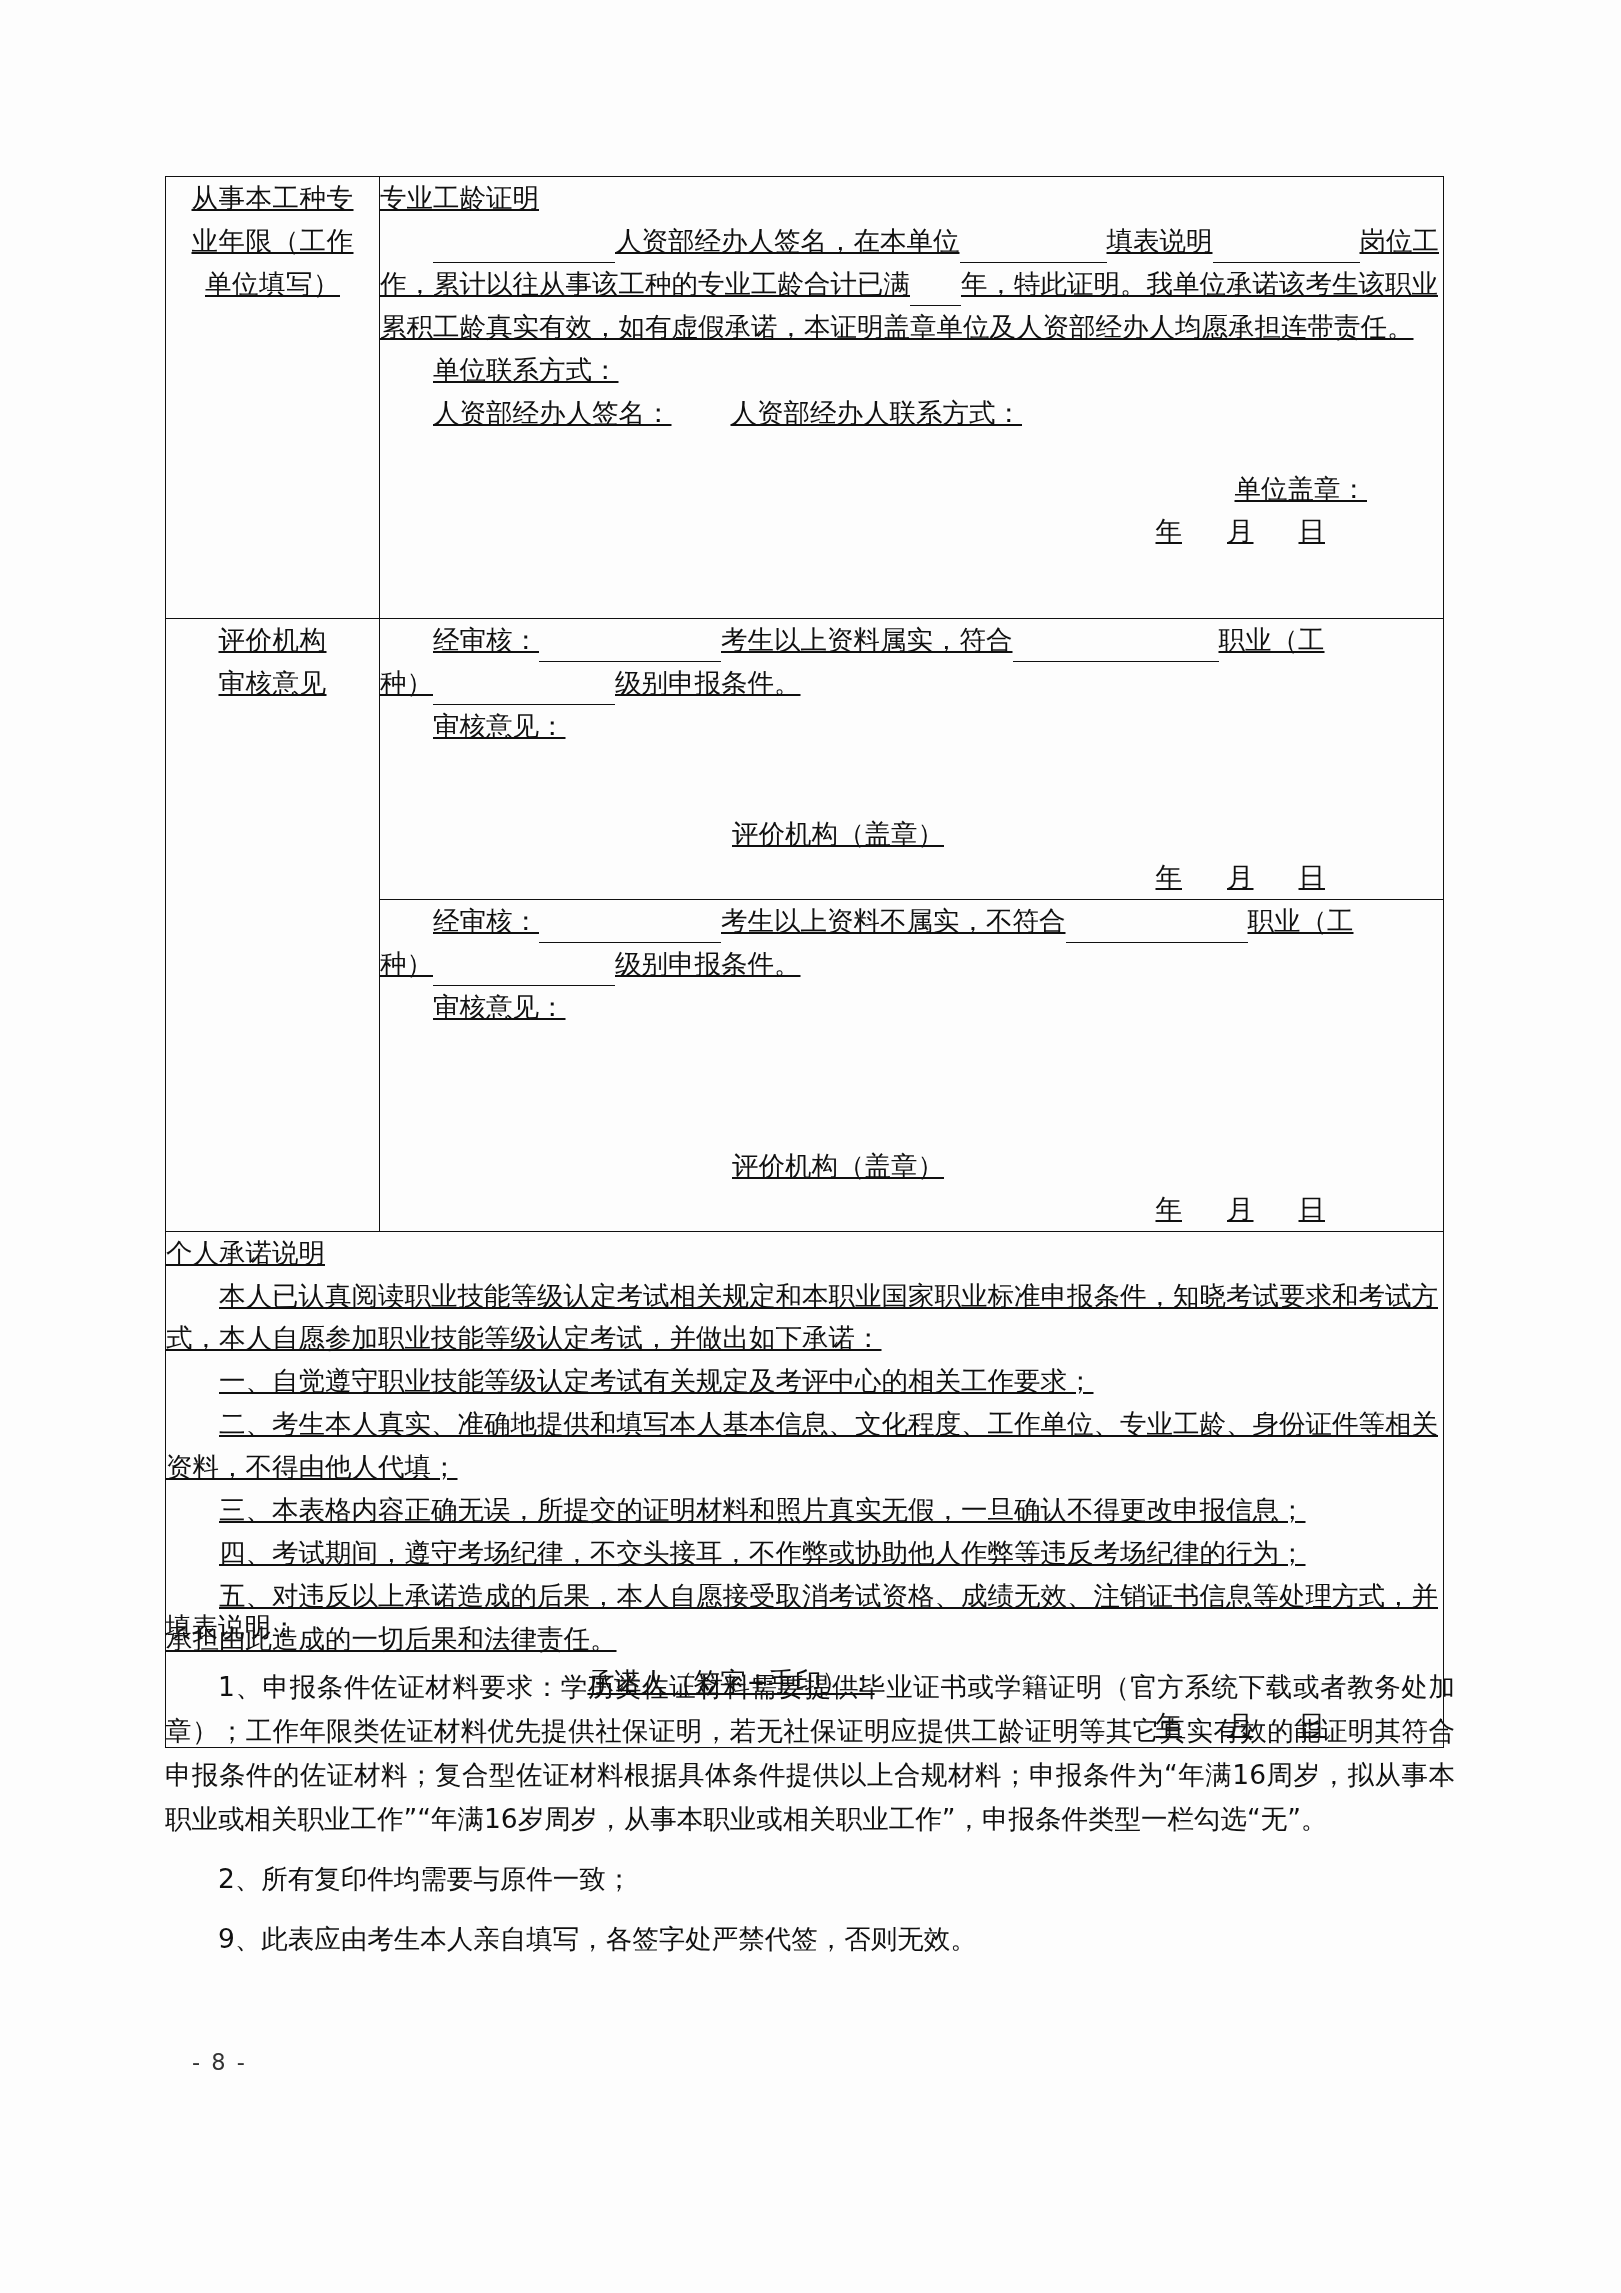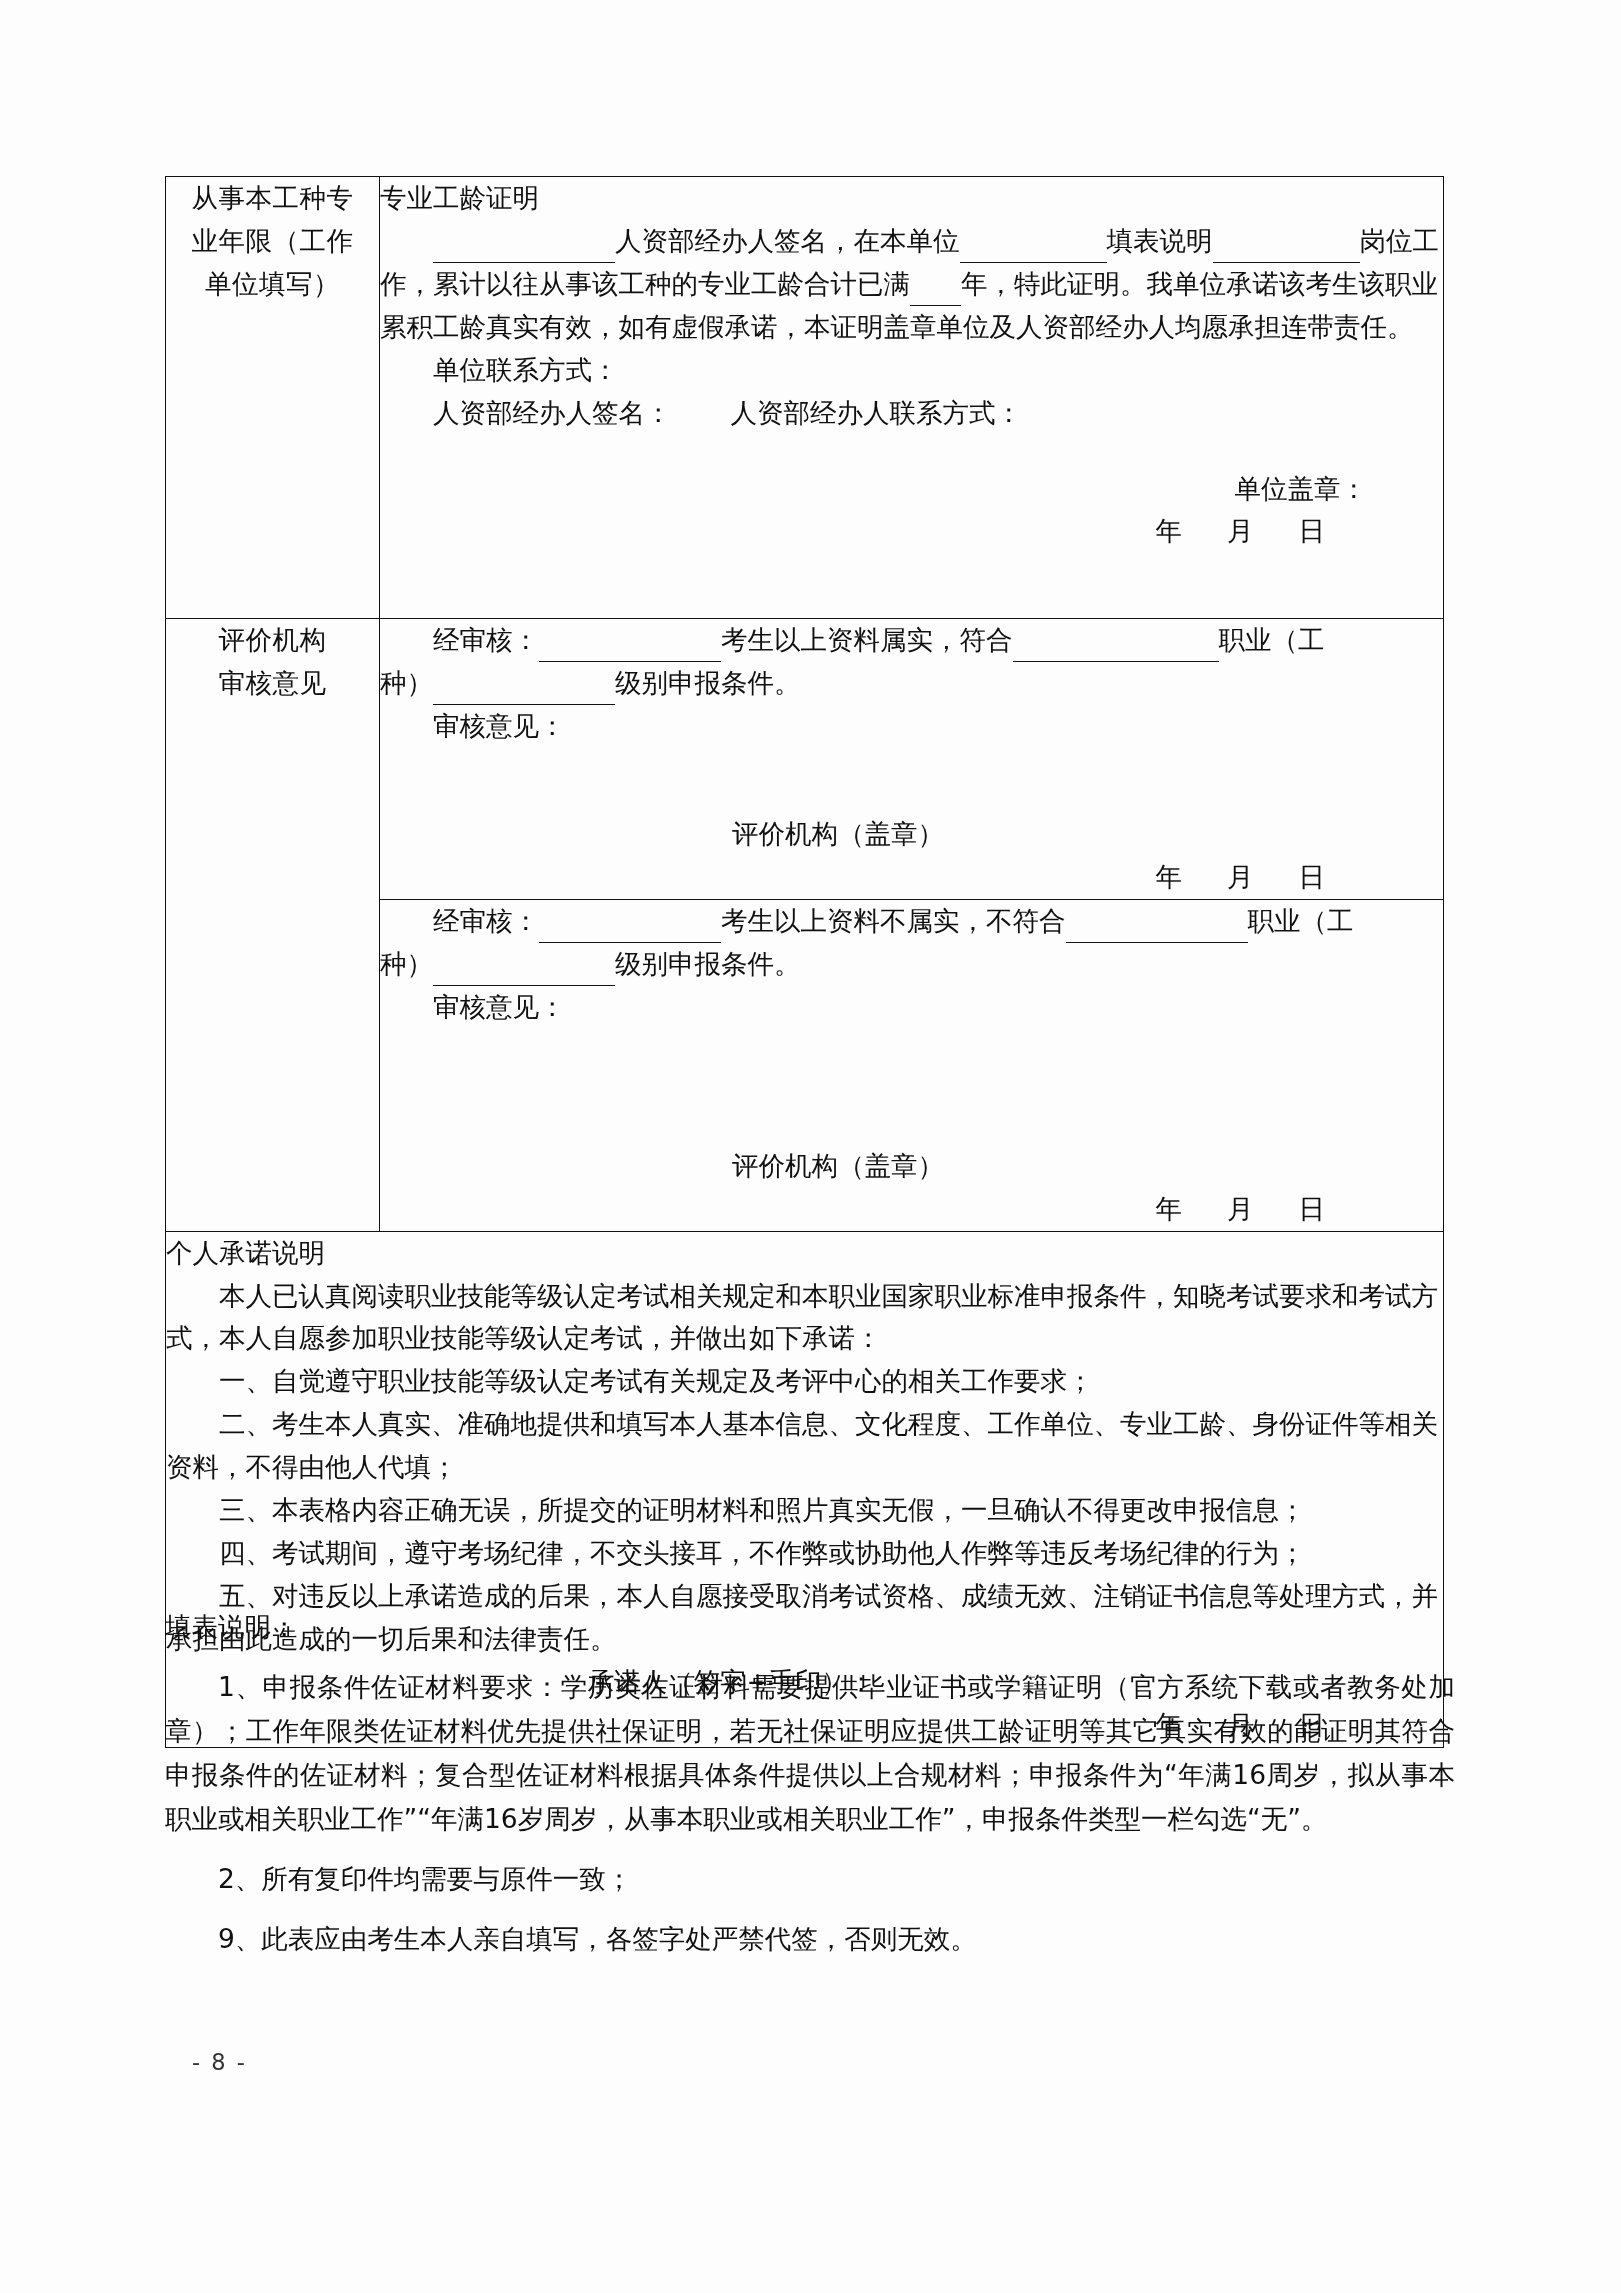--- a/index.html
+++ b/index.html
@@ -25,20 +25,21 @@
   }
 
   
   .form-table {
     position: absolute;
     left: 165px;
     top: 176px;
     width: 1279px;
     border-collapse: collapse;
     table-layout: fixed;
+    text-decoration: underline;
   }
   .form-table td {
     border: 1.6px solid #111;
     vertical-align: top;
     padding: 0;
   }
   .col-label { width: 214px; }
 
   .label-cell {
     text-align: center;

